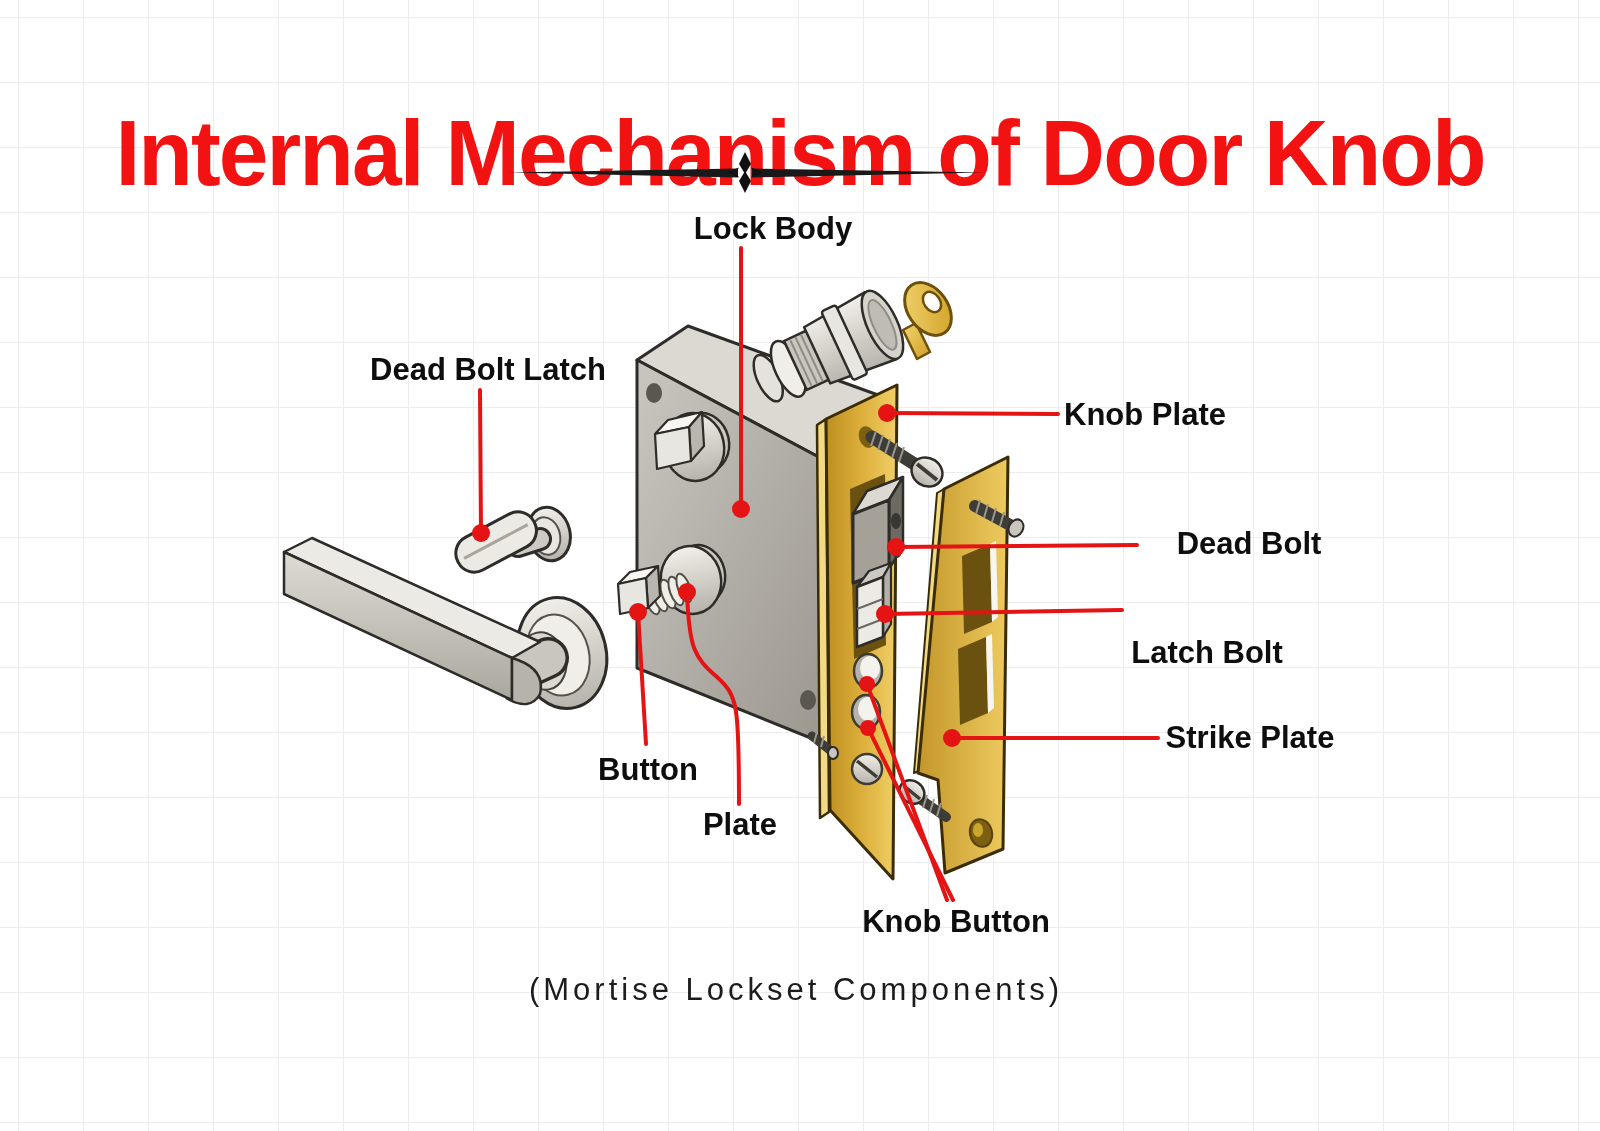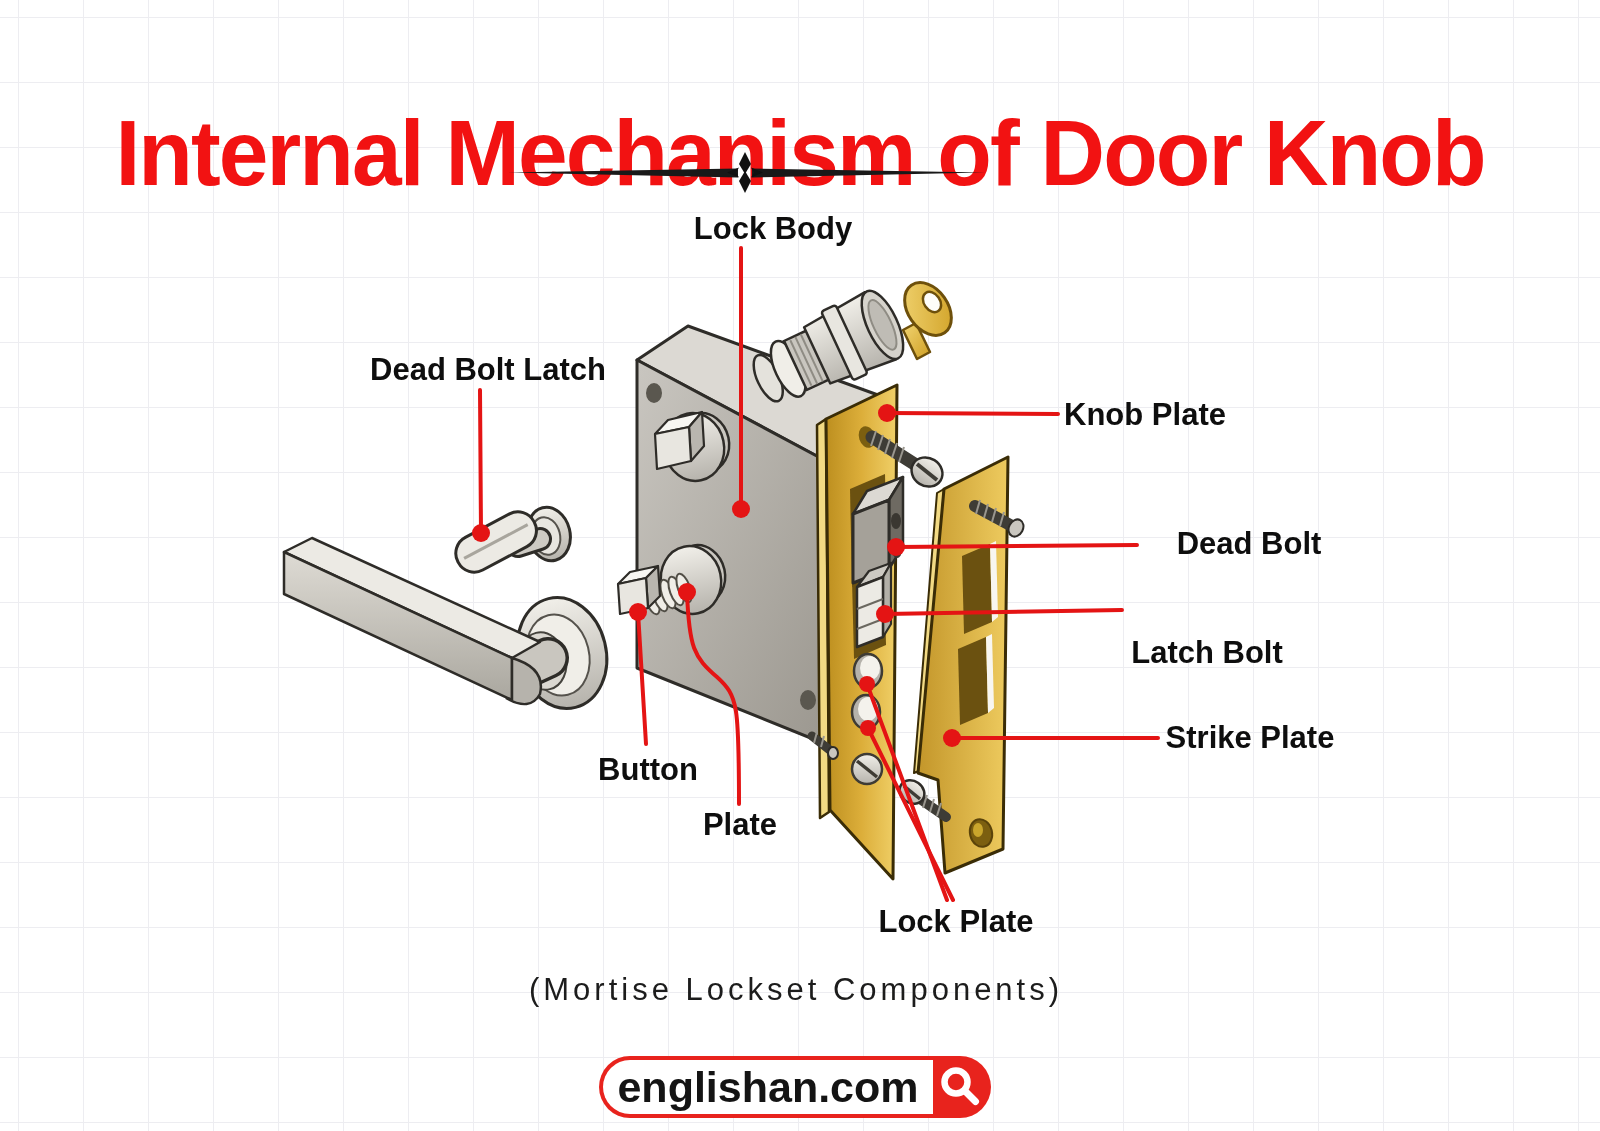--- a/index.html
+++ b/index.html
@@ -257,27 +257,18 @@
   </svg>
 
   <div class="lbl" style="left:741px;top:210px;margin-left:32px;">Lock Body</div>
   <div class="lbl" style="left:488px;top:351px;">Dead Bolt Latch</div>
   <div class="lbl" style="left:1145px;top:396px;">Knob Plate</div>
   <div class="lbl" style="left:1220px;top:525px;margin-left:29px;">Dead Bolt</div>
   <div class="lbl" style="left:1207px;top:590px;margin-top:44px;">Latch Bolt</div>
   <div class="lbl" style="left:1250px;top:719px;">Strike Plate</div>
   <div class="lbl" style="left:648px;top:751px;">Button</div>
   <div class="lbl" style="left:740px;top:806px;">Plate</div>
-  <div class="lbl" style="left:956px;top:903px;">Lock Plate</div>
+  <div class="lbl" style="left:956px;top:903px;">Knob Button</div>
 
   <div class="subtitle">(Mortise Lockset Components)</div>
 
-  <div class="brand-pill">
-    <div class="brand-inner">
-      <span class="brand-text">englishan.com</span>
-    </div>
-    <svg class="brand-search" viewBox="0 0 48 48">
-      <circle cx="20" cy="19" r="11.5" fill="none" stroke="#ffffff" stroke-width="6.5"></circle>
-      <line x1="28.5" y1="27.5" x2="39.5" y2="38.5" stroke="#ffffff" stroke-width="7" stroke-linecap="round"></line>
-    </svg>
-  </div>
 
 </div>
 
 </body></html>

